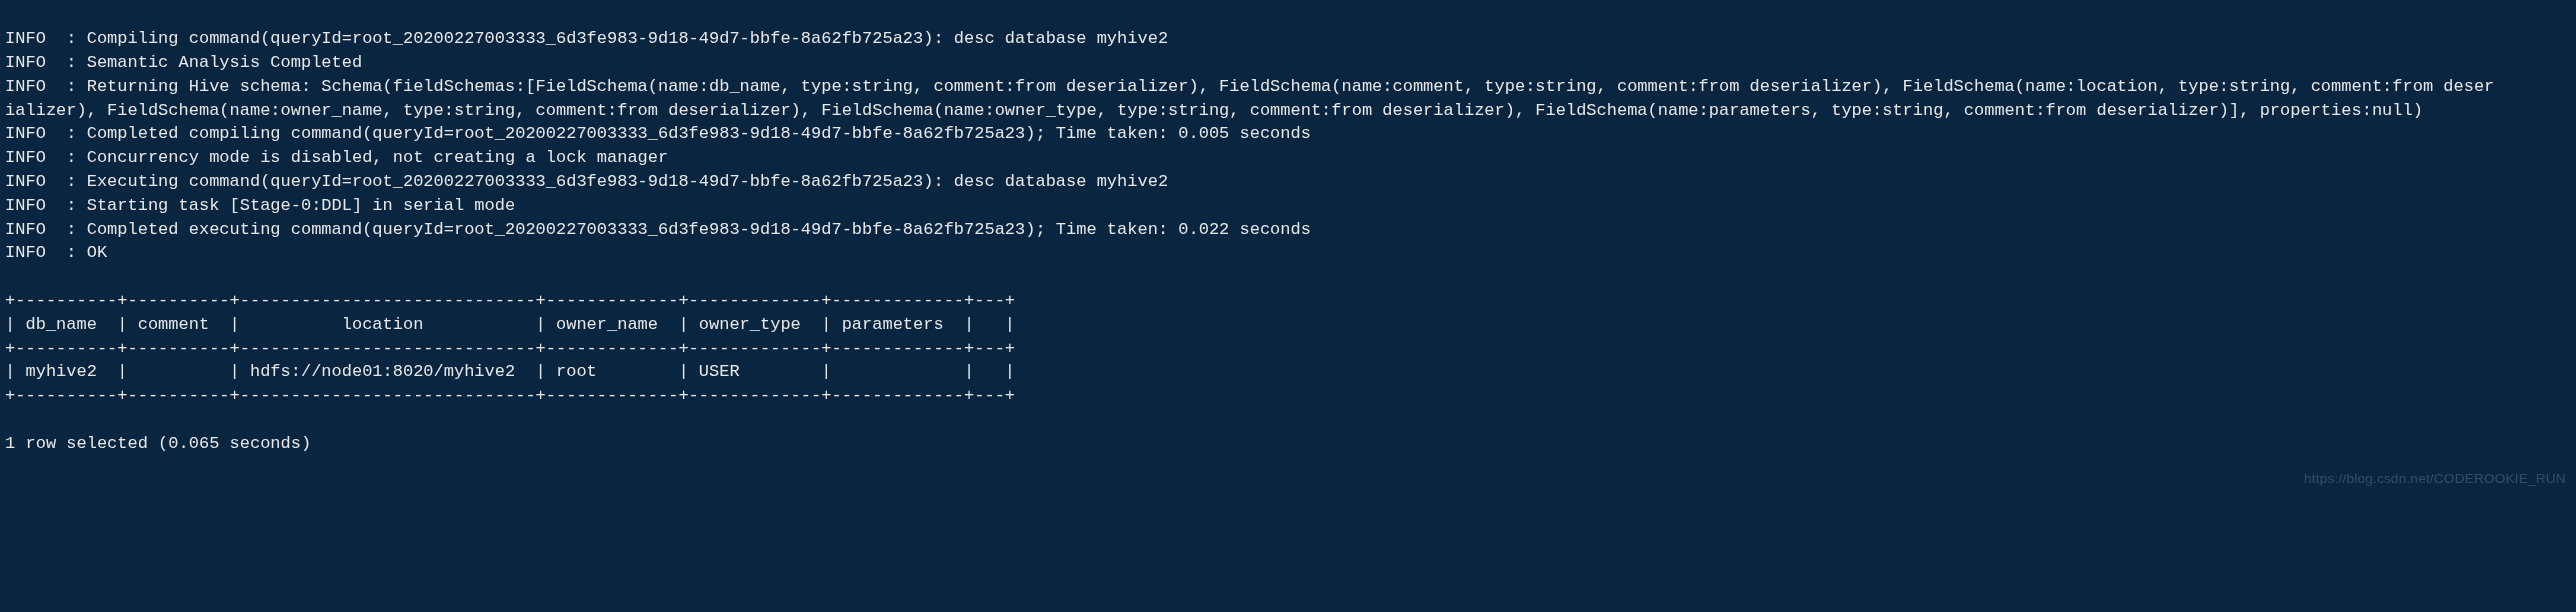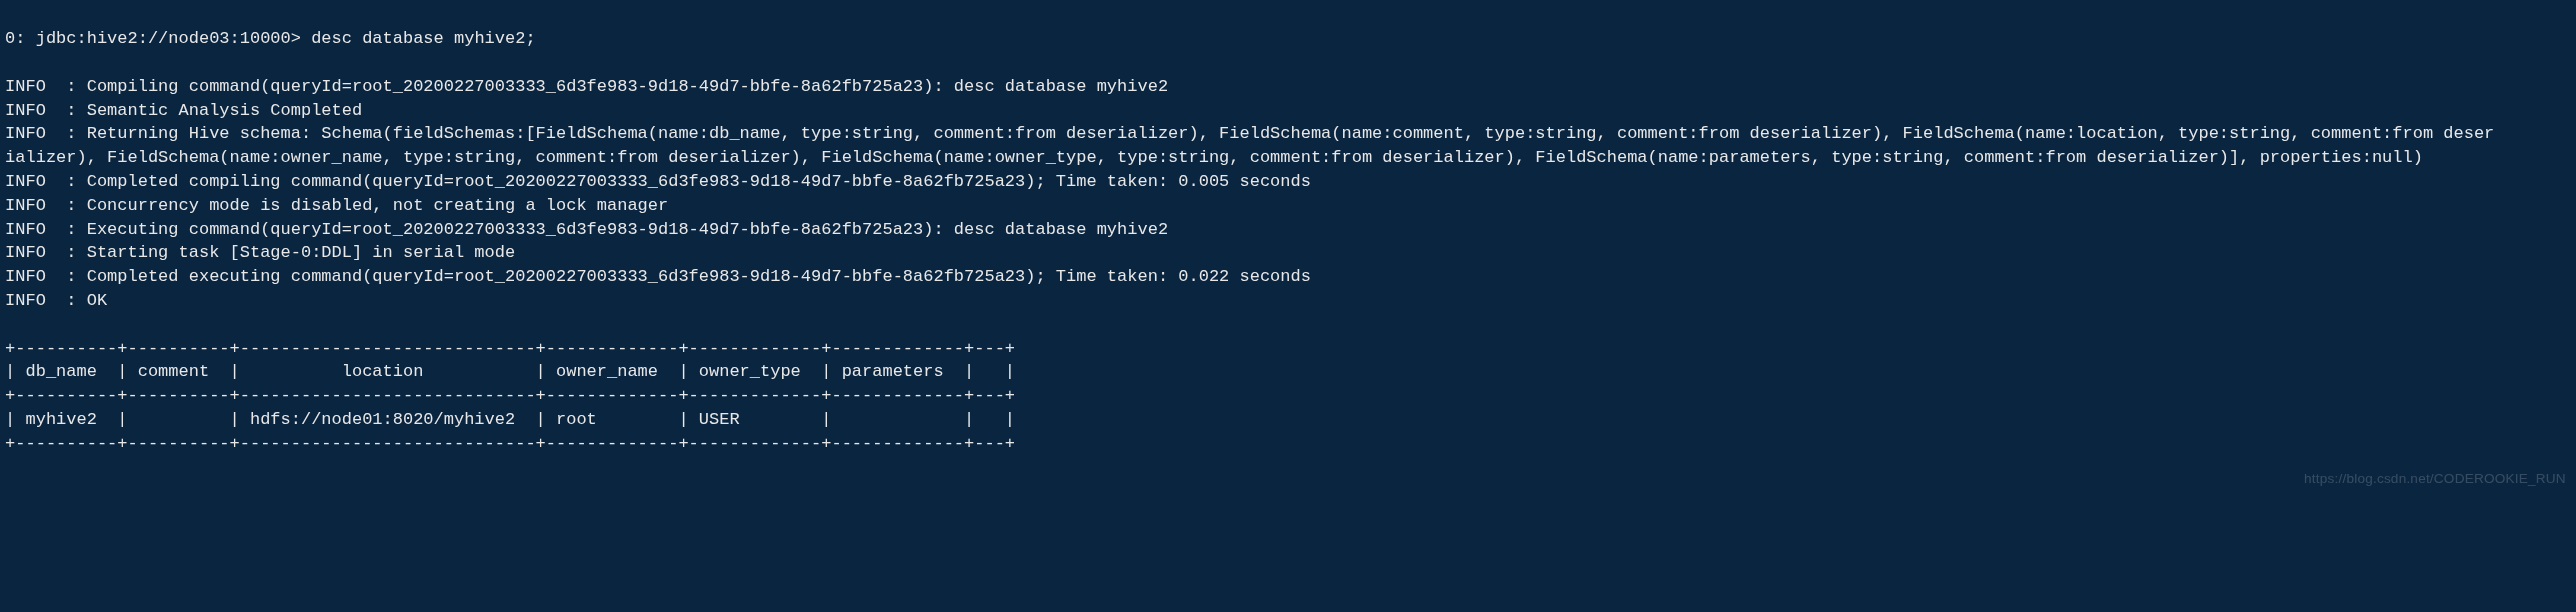--- a/index.html
+++ b/index.html
@@ -29,18 +29,18 @@
     color: rgba(255,255,255,0.18);
     font-size: 13.6px;
     font-family: Arial, sans-serif;
     letter-spacing: 0.2px;
   }
 </style>
 </head>
 <body>
 
 <div class="terminal">
-<div class="prompt-line"><span>0: jdbc:hive2://node03:10000&gt; </span><span>desc database myhive2;</span></div>
 <div id="log-container"><div>INFO  : Compiling command(queryId=root_20200227003333_6d3fe983-9d18-49d7-bbfe-8a62fb725a23): desc database myhive2</div><div>INFO  : Semantic Analysis Completed</div><div>INFO  : Returning Hive schema: Schema(fieldSchemas:[FieldSchema(name:db_name, type:string, comment:from deserializer), FieldSchema(name:comment, type:string, comment:from deserializer), FieldSchema(name:location, type:string, comment:from deser</div><div>ializer), FieldSchema(name:owner_name, type:string, comment:from deserializer), FieldSchema(name:owner_type, type:string, comment:from deserializer), FieldSchema(name:parameters, type:string, comment:from deserializer)], properties:null)</div><div>INFO  : Completed compiling command(queryId=root_20200227003333_6d3fe983-9d18-49d7-bbfe-8a62fb725a23); Time taken: 0.005 seconds</div><div>INFO  : Concurrency mode is disabled, not creating a lock manager</div><div>INFO  : Executing command(queryId=root_20200227003333_6d3fe983-9d18-49d7-bbfe-8a62fb725a23): desc database myhive2</div><div>INFO  : Starting task [Stage-0:DDL] in serial mode</div><div>INFO  : Completed executing command(queryId=root_20200227003333_6d3fe983-9d18-49d7-bbfe-8a62fb725a23); Time taken: 0.022 seconds</div><div>INFO  : OK</div></div>
 <div id="table-container"><div>+----------+----------+-----------------------------+-------------+-------------+-------------+---+</div><div>| db_name  | comment  |          location           | owner_name  | owner_type  | parameters  |   |</div><div>+----------+----------+-----------------------------+-------------+-------------+-------------+---+</div><div>| myhive2  |          | hdfs://node01:8020/myhive2  | root        | USER        |             |   |</div><div>+----------+----------+-----------------------------+-------------+-------------+-------------+---+</div></div>
+<div>1 row selected (0.065 seconds)</div>
 <div class="watermark">https://blog.csdn.net/CODEROOKIE_RUN</div>
 </div>
 
 
 </body></html>

